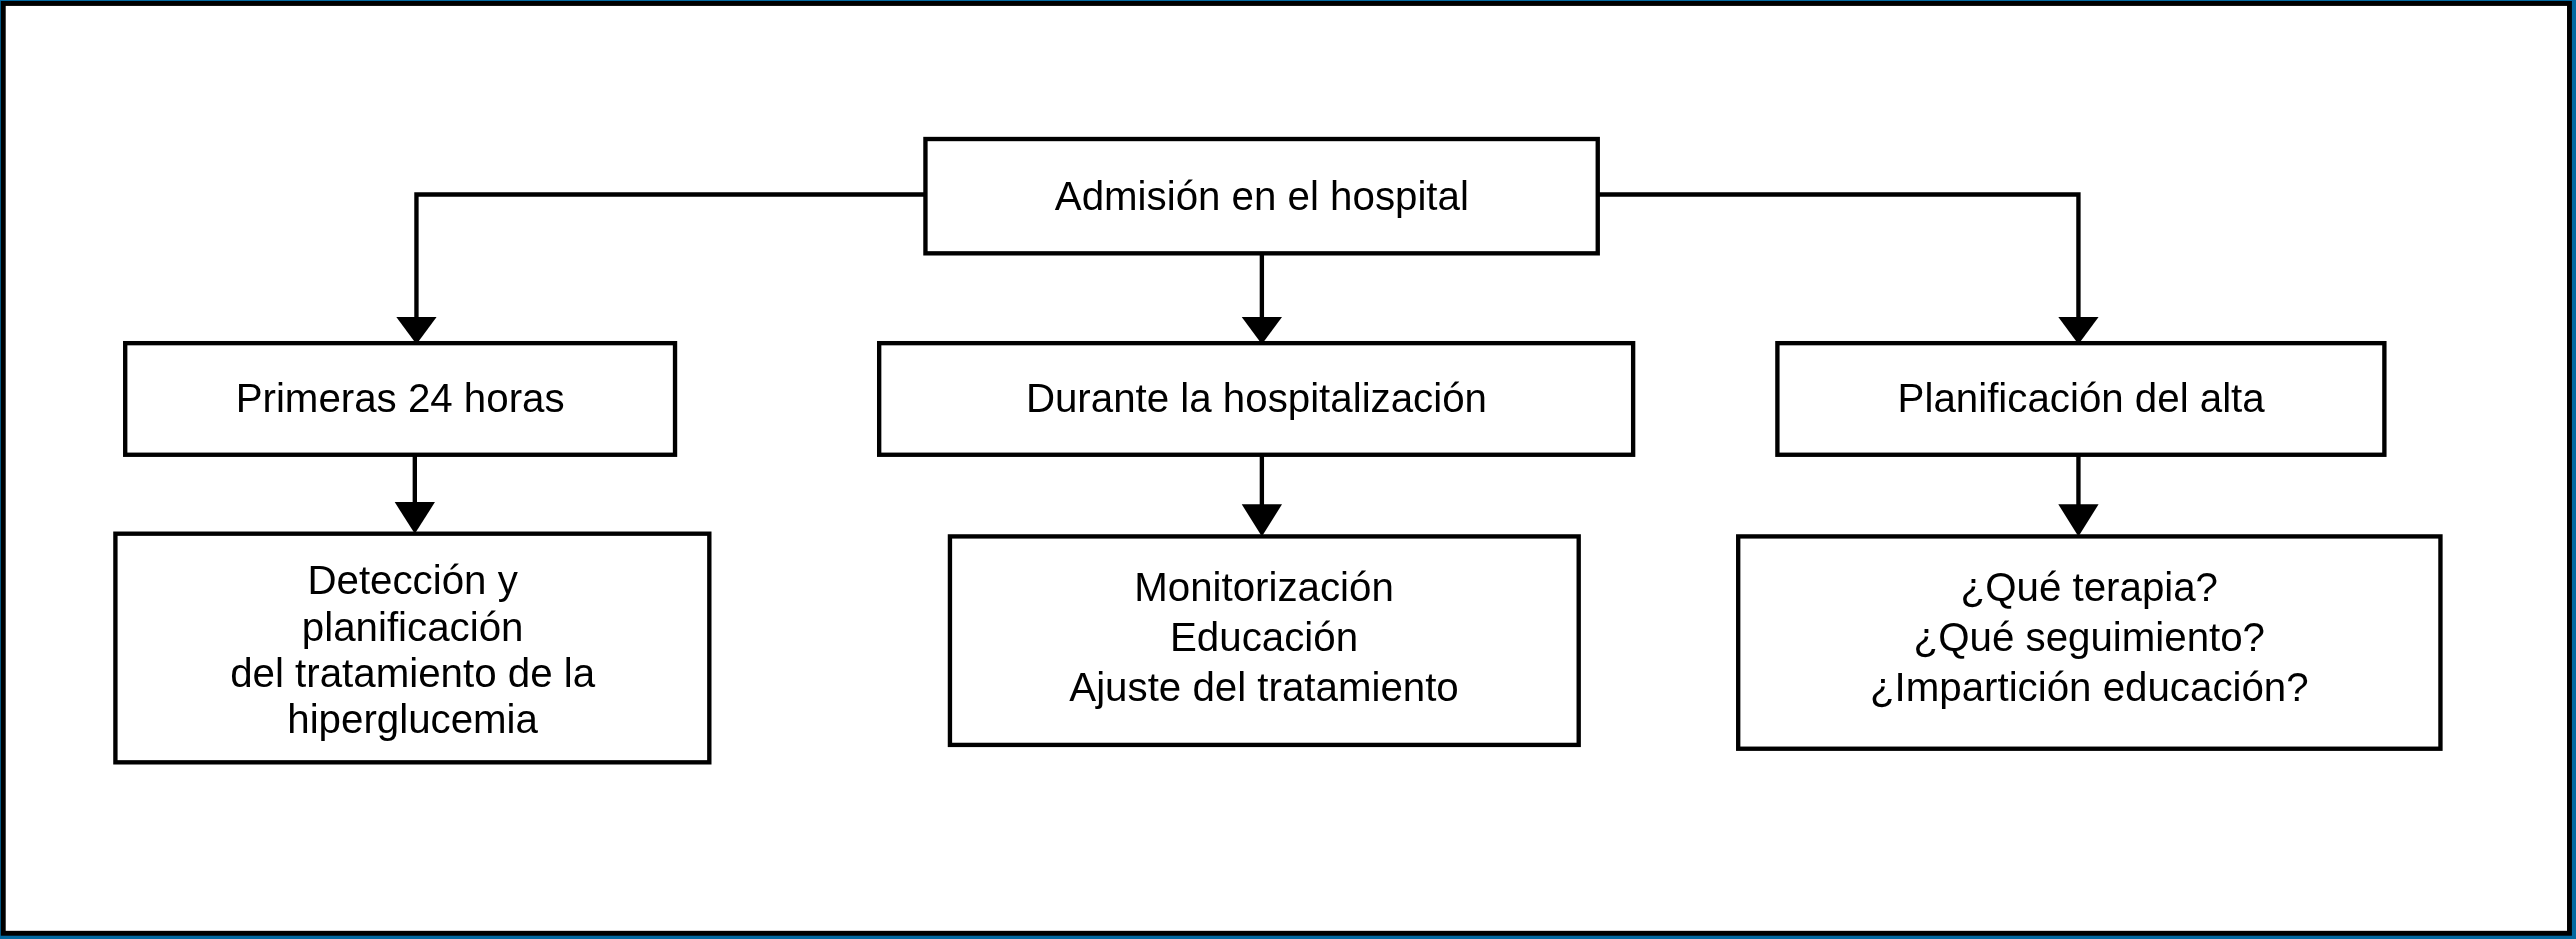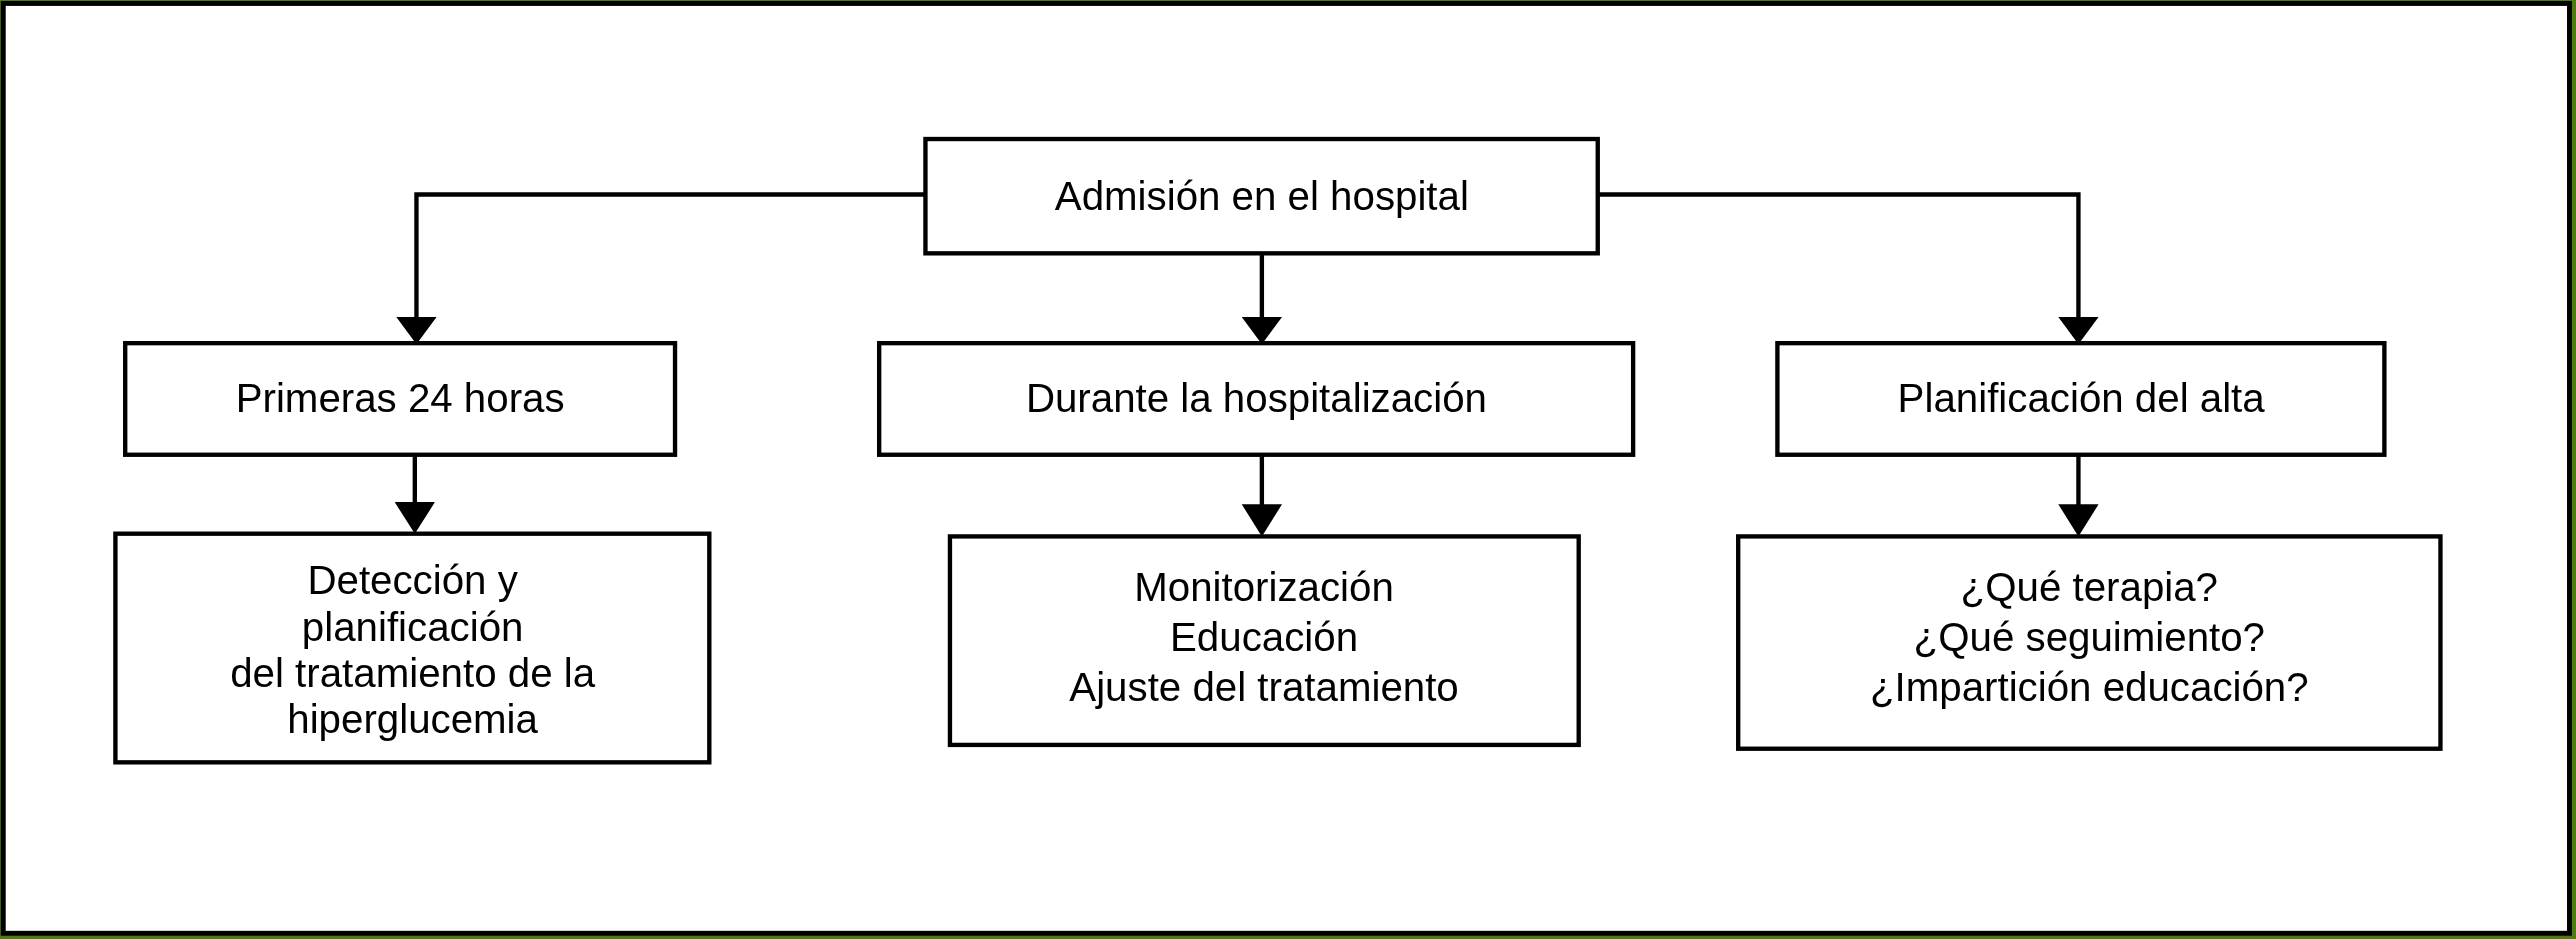--- a/index.html
+++ b/index.html
@@ -4,21 +4,21 @@
 <style>
   html, body {
     margin: 0;
     padding: 0;
     background: #ffffff;
   }
   #root {
     position: relative;
     width: 2576px;
     height: 940px;
-    background: #4d7c0f;
+    background: #0369a1;
     overflow: hidden;
     font-family: "Liberation Sans", sans-serif;
   }
   #flow-svg {
     position: absolute;
     left: 0;
     top: 0;
     width: 2576px;
     height: 940px;
     display: block;

